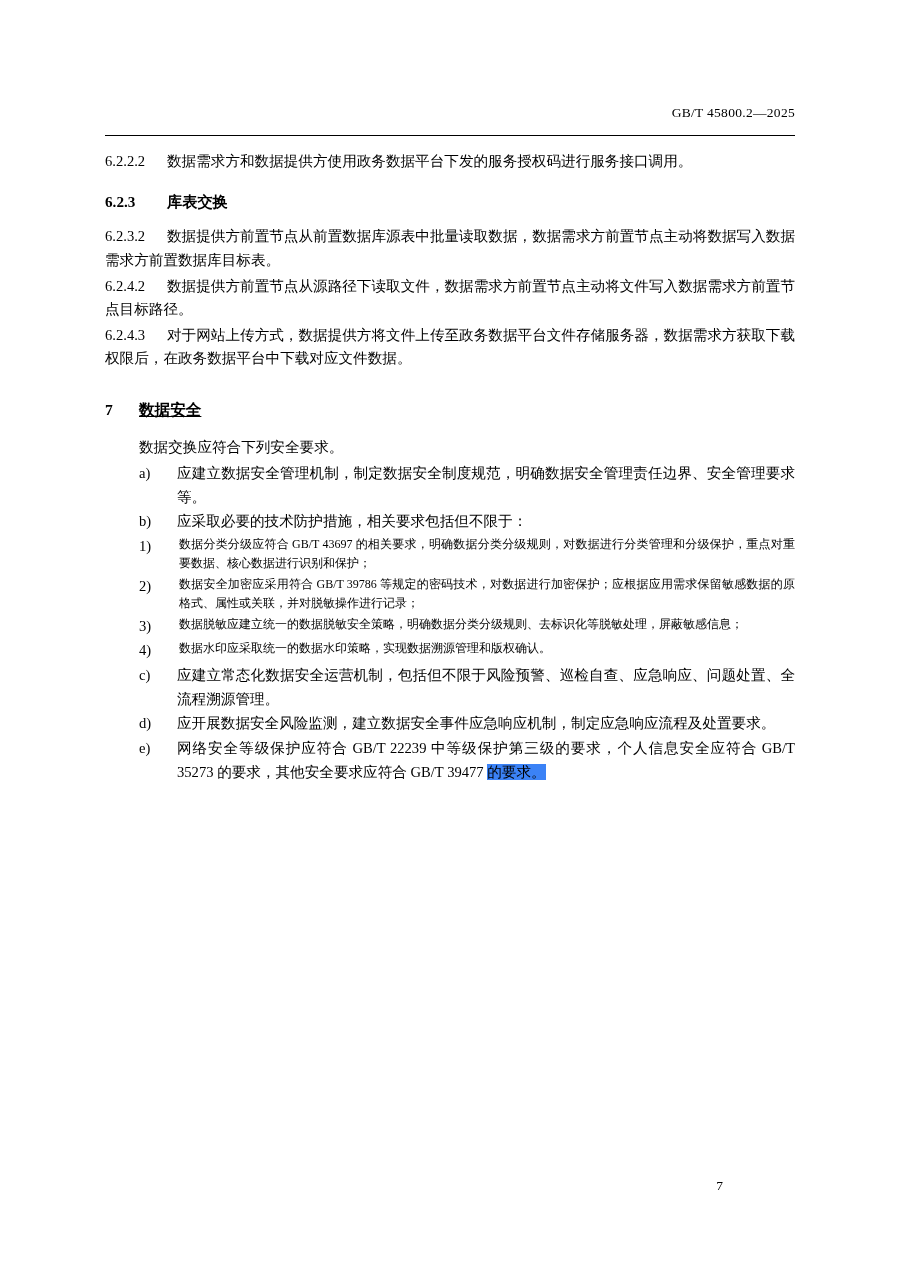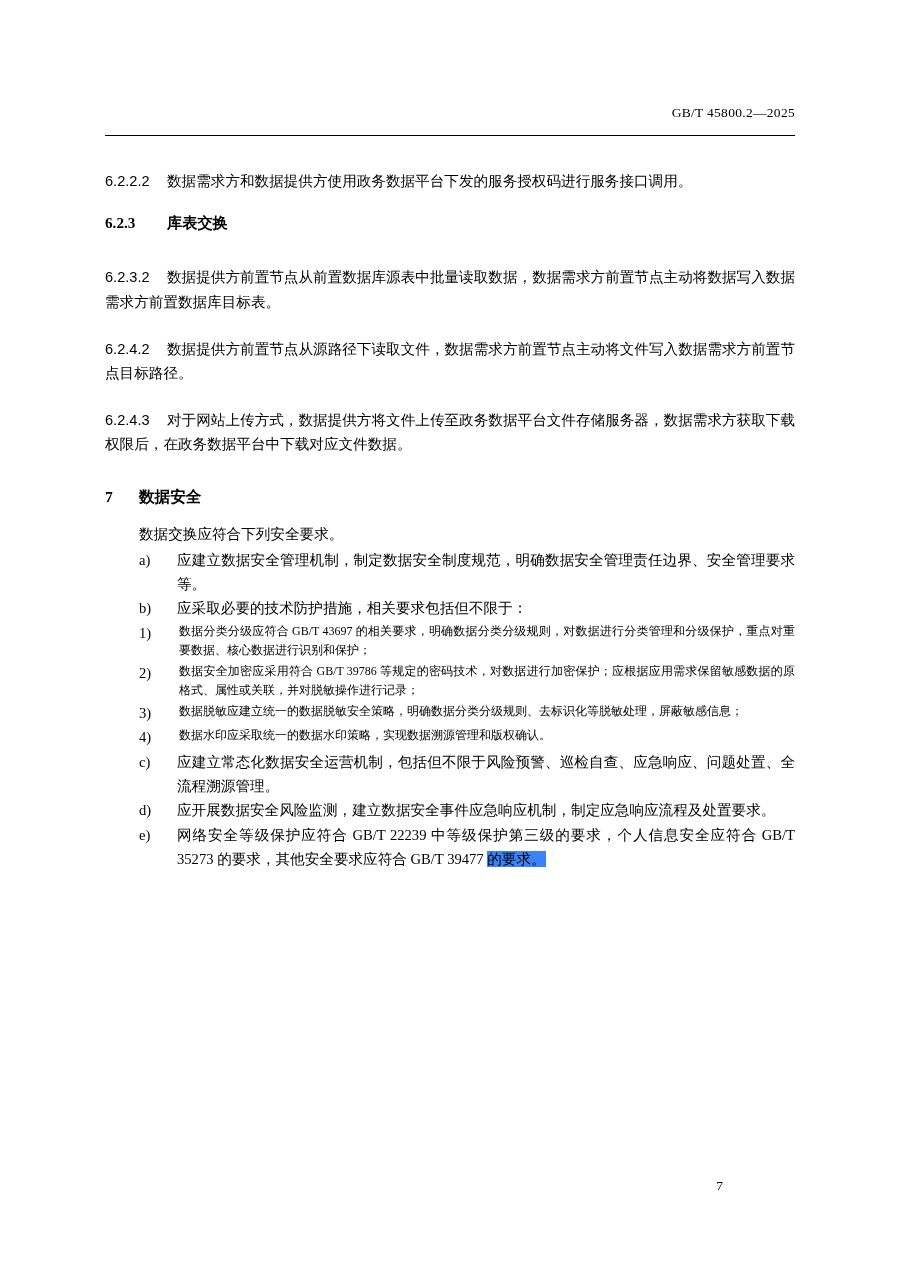--- a/index.html
+++ b/index.html
@@ -44,44 +44,44 @@
   p {
     margin: 0;
     font-size: 14.6px;
     line-height: 1.62;
     text-align: justify;
     text-justify: inter-ideograph;
   }
   .clause-num {
     display: inline-block;
     min-width: 62px;
-    font-family: Liberation Sans, sans-serif;
-    margin-top: 20px;
+    font-family: Liberation Serif, serif;
   }
   .para {
     margin-bottom: 2px;
     text-indent: 0;
   }
   .para .txt {
-    font-family: Liberation Mono, monospace;
+    font-family: Liberation Serif, serif;
   }
   .heading {
     font-weight: bold;
     font-size: 15.2px;
     margin-top: 16px;
     margin-bottom: 11px;
   }
   .heading .hnum {
     display: inline-block;
     min-width: 62px;
   }
   .heading.major {
     margin-top: 26px;
     margin-bottom: 14px;
     font-size: 15.6px;
+    text-decoration: underline;
   }
   .heading.major .hnum {
     min-width: 34px;
   }
   .body-indent {
     margin-left: 34px;
     margin-top: 10px;
     margin-bottom: 2px;
   }
   .list-lvl1 {

